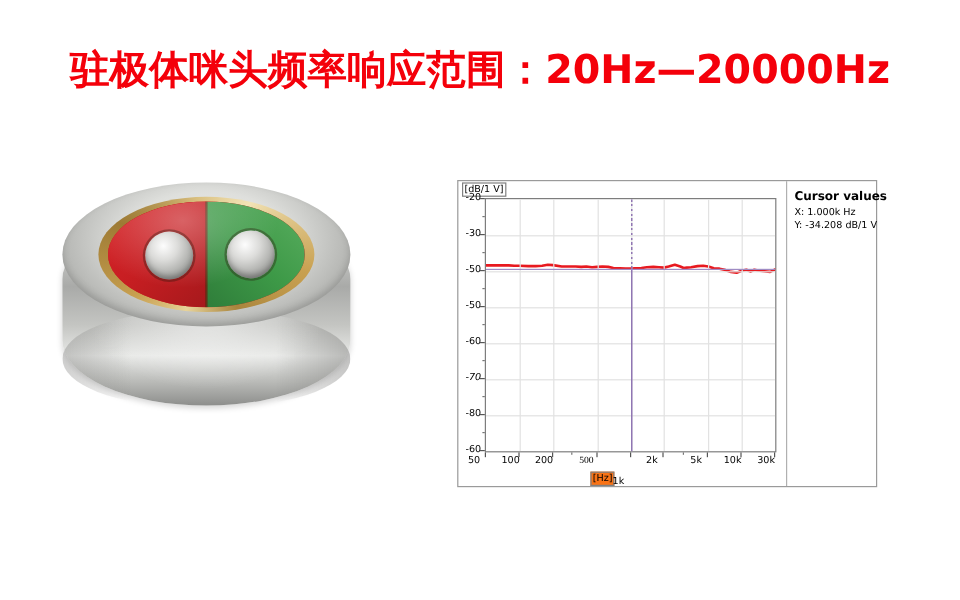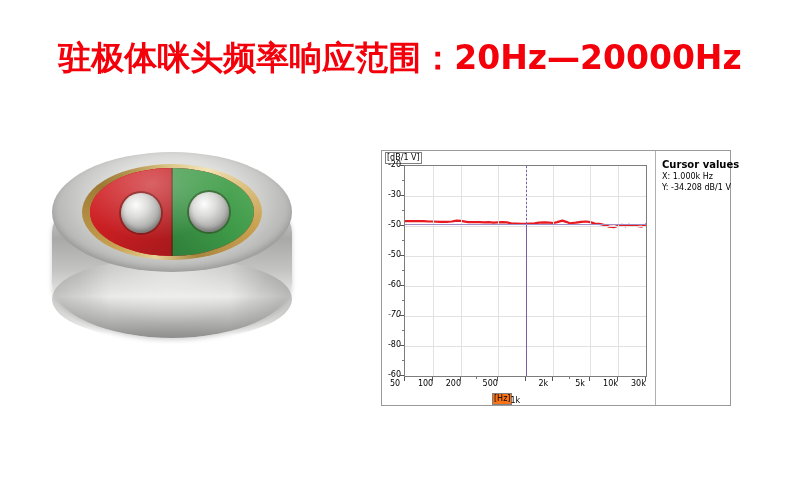--- a/index.html
+++ b/index.html
@@ -370,21 +370,21 @@
     <div class="ytick-major" style="top: 194px; left: 18px;"></div>
     <div class="ytick-minor" style="top: 209px; left: 20px;"></div>
     <div class="ytick-label" style="top: 220px; width: 18px; right: 332px; left: 1px;">-60</div>
     <div class="ytick-major" style="top: 224px; left: 18px;"></div>
     <div class="xtick-label" style="left: 8px; width: 28px; top: 229px;">50</div>
     <div style="position: absolute; left: 22px; top: 226px; width: 1px; height: 4px; background: rgb(85, 85, 85);"></div>
     <div class="xtick-label" style="left: 35.8811px; width: 28px; top: 229px;">100</div>
     <div style="position: absolute; left: 49.8811px; top: 226px; width: 1px; height: 4px; background: rgb(85, 85, 85);"></div>
     <div class="xtick-label" style="left: 63.7621px; width: 28px; top: 229px;">200</div>
     <div style="position: absolute; left: 77.7621px; top: 226px; width: 1px; height: 4px; background: rgb(85, 85, 85);"></div>
-    <div class="xtick-label" style="left: 100.619px; width: 28px; top: 229px;">500</div>
+    <div class="xtick-label" style="left: 100.619px; width: 28px; top: 229px; font-family: Liberation Serif, serif;">500</div>
     <div style="position: absolute; left: 114.619px; top: 226px; width: 1px; height: 4px; background: rgb(85, 85, 85);"></div>
     <div class="xtick-label" style="left: 128.5px; width: 28px; top: 229px; margin-top: 17px;">1k</div>
     <div style="position: absolute; left: 142.5px; top: 226px; width: 1px; height: 4px; background: rgb(85, 85, 85);"></div>
     <div class="xtick-label" style="left: 156.381px; width: 28px; top: 229px;">2k</div>
     <div style="position: absolute; left: 170.381px; top: 226px; width: 1px; height: 4px; background: rgb(85, 85, 85);"></div>
     <div class="xtick-label" style="left: 193.238px; width: 28px; top: 229px;">5k</div>
     <div style="position: absolute; left: 207.238px; top: 226px; width: 1px; height: 4px; background: rgb(85, 85, 85);"></div>
     <div class="xtick-label" style="left: 221.119px; width: 28px; top: 229px;">10k</div>
     <div style="position: absolute; left: 235.119px; top: 226px; width: 1px; height: 4px; background: rgb(85, 85, 85);"></div>
     <div class="xtick-label" style="left: 249px; width: 28px; top: 229px;">30k</div>

